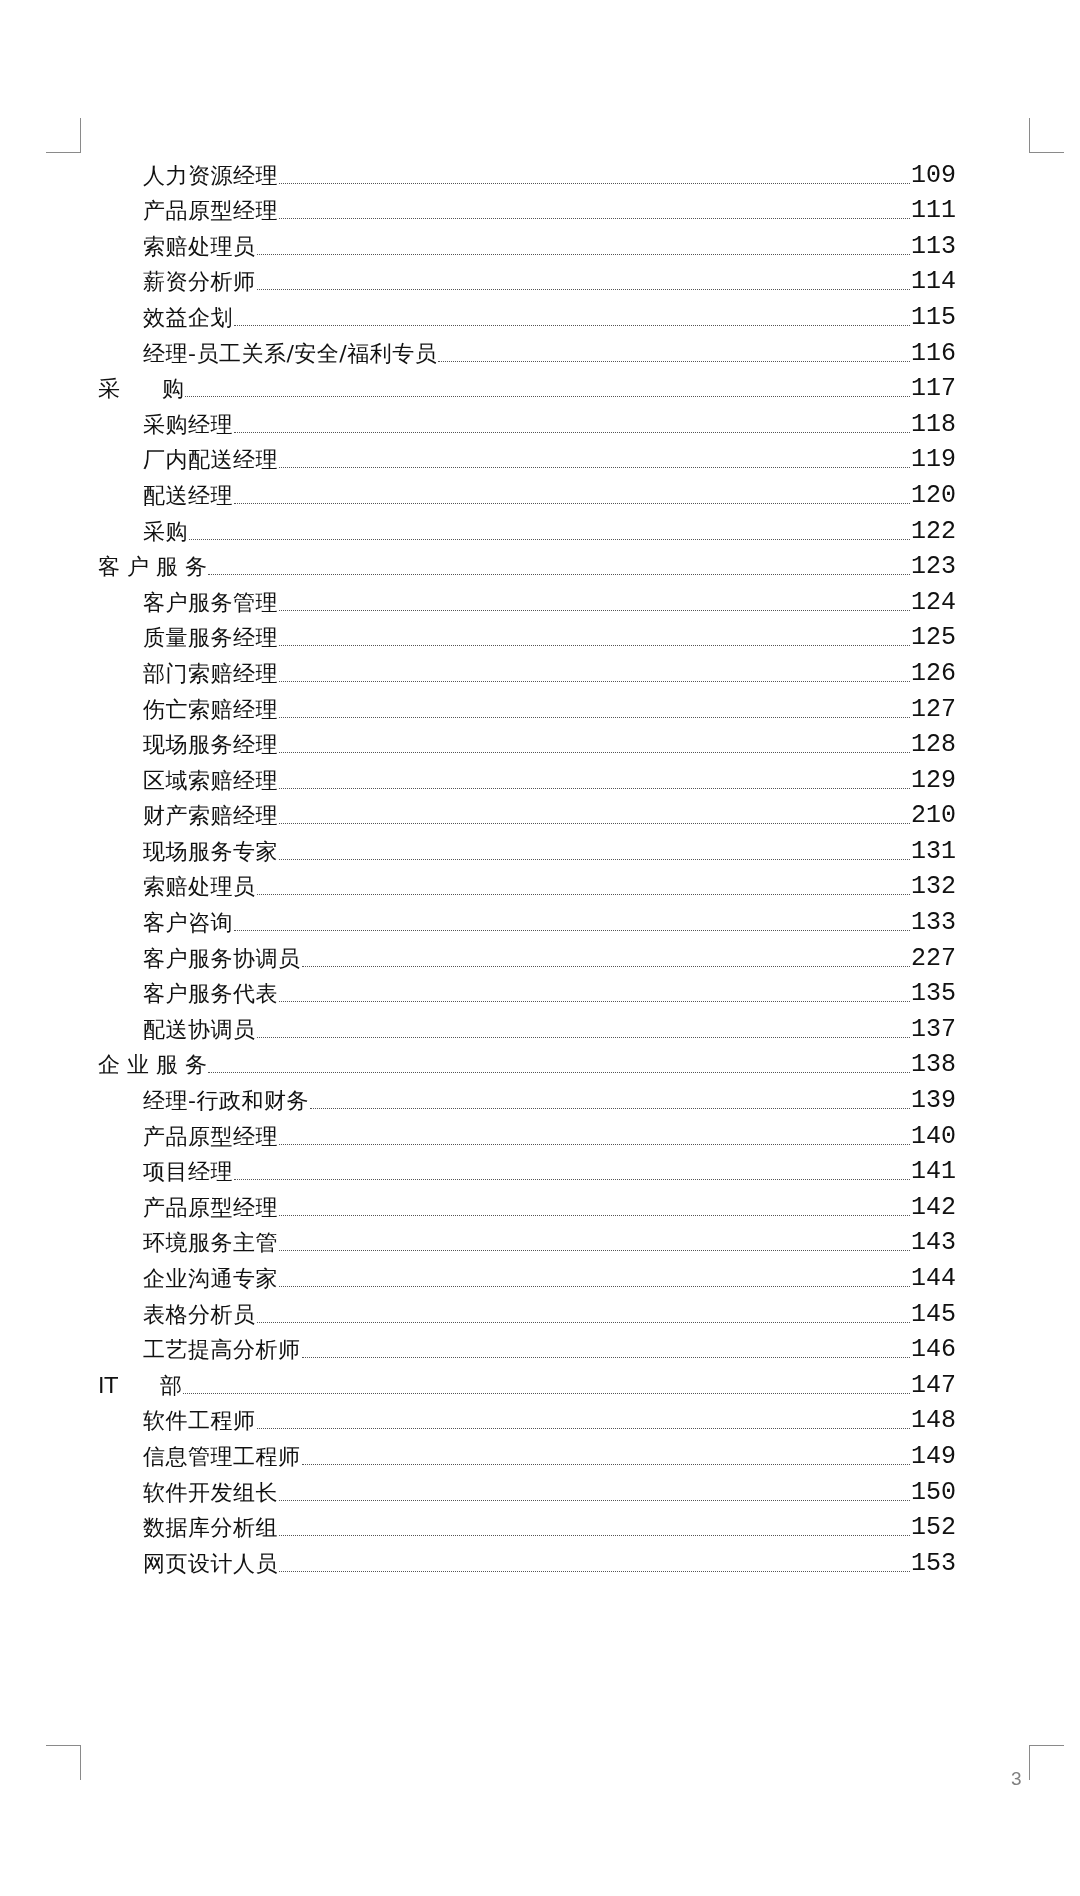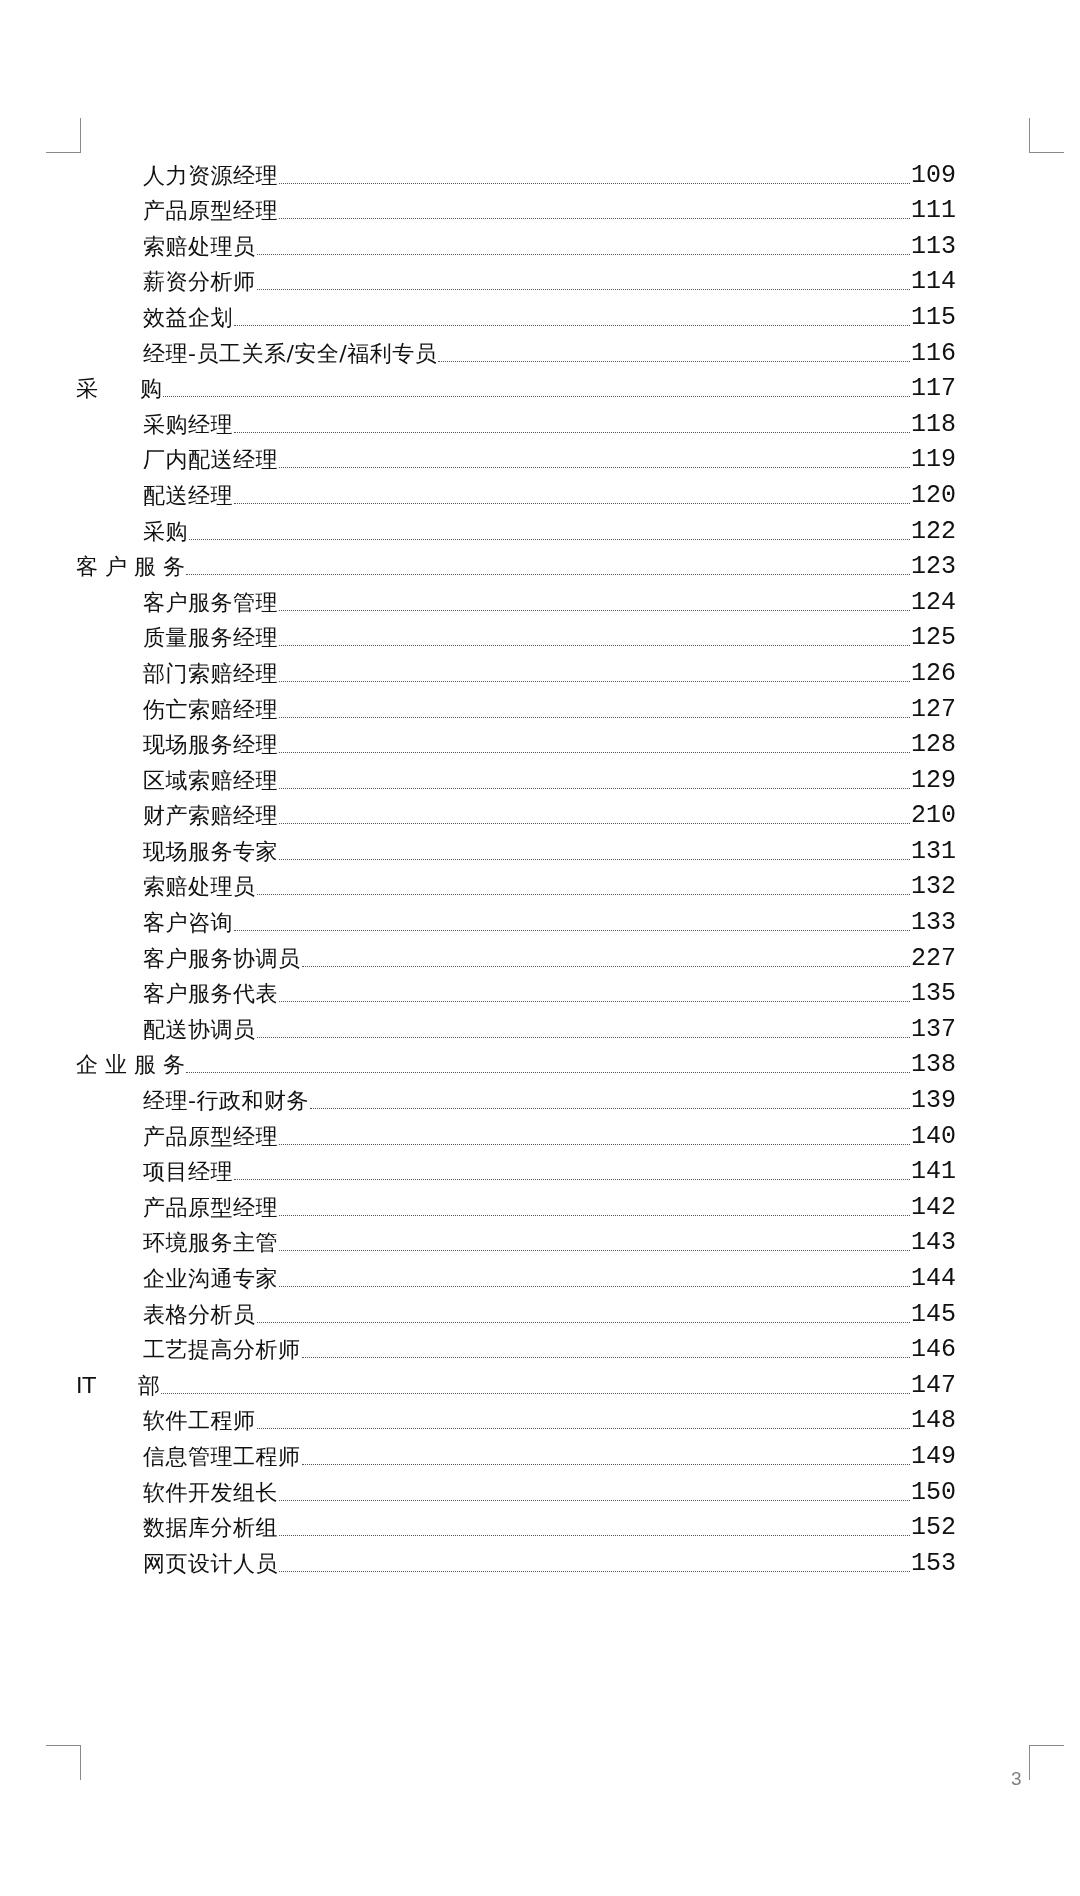--- a/index.html
+++ b/index.html
@@ -37,21 +37,21 @@
     .toc-row {
       position: relative;
       height: 35.6px;
       display: flex;
       align-items: flex-end;
       box-sizing: border-box;
       padding-right: 54px;
       font-size: 22px;
       line-height: 28px;
     }
-    .toc-row.l1 { padding-left: 76px; }
+    .toc-row.l1 { padding-left: 98px; }
     .toc-row.l2 { padding-left: 143px; }
     .toc-title {
       white-space: pre;
       flex: 0 0 auto;
       letter-spacing: 0.5px;
     }
     .toc-title.spaced { letter-spacing: 0; }
     .leader {
       flex: 1 1 auto;
       margin: 0 1px 6px 1px;

